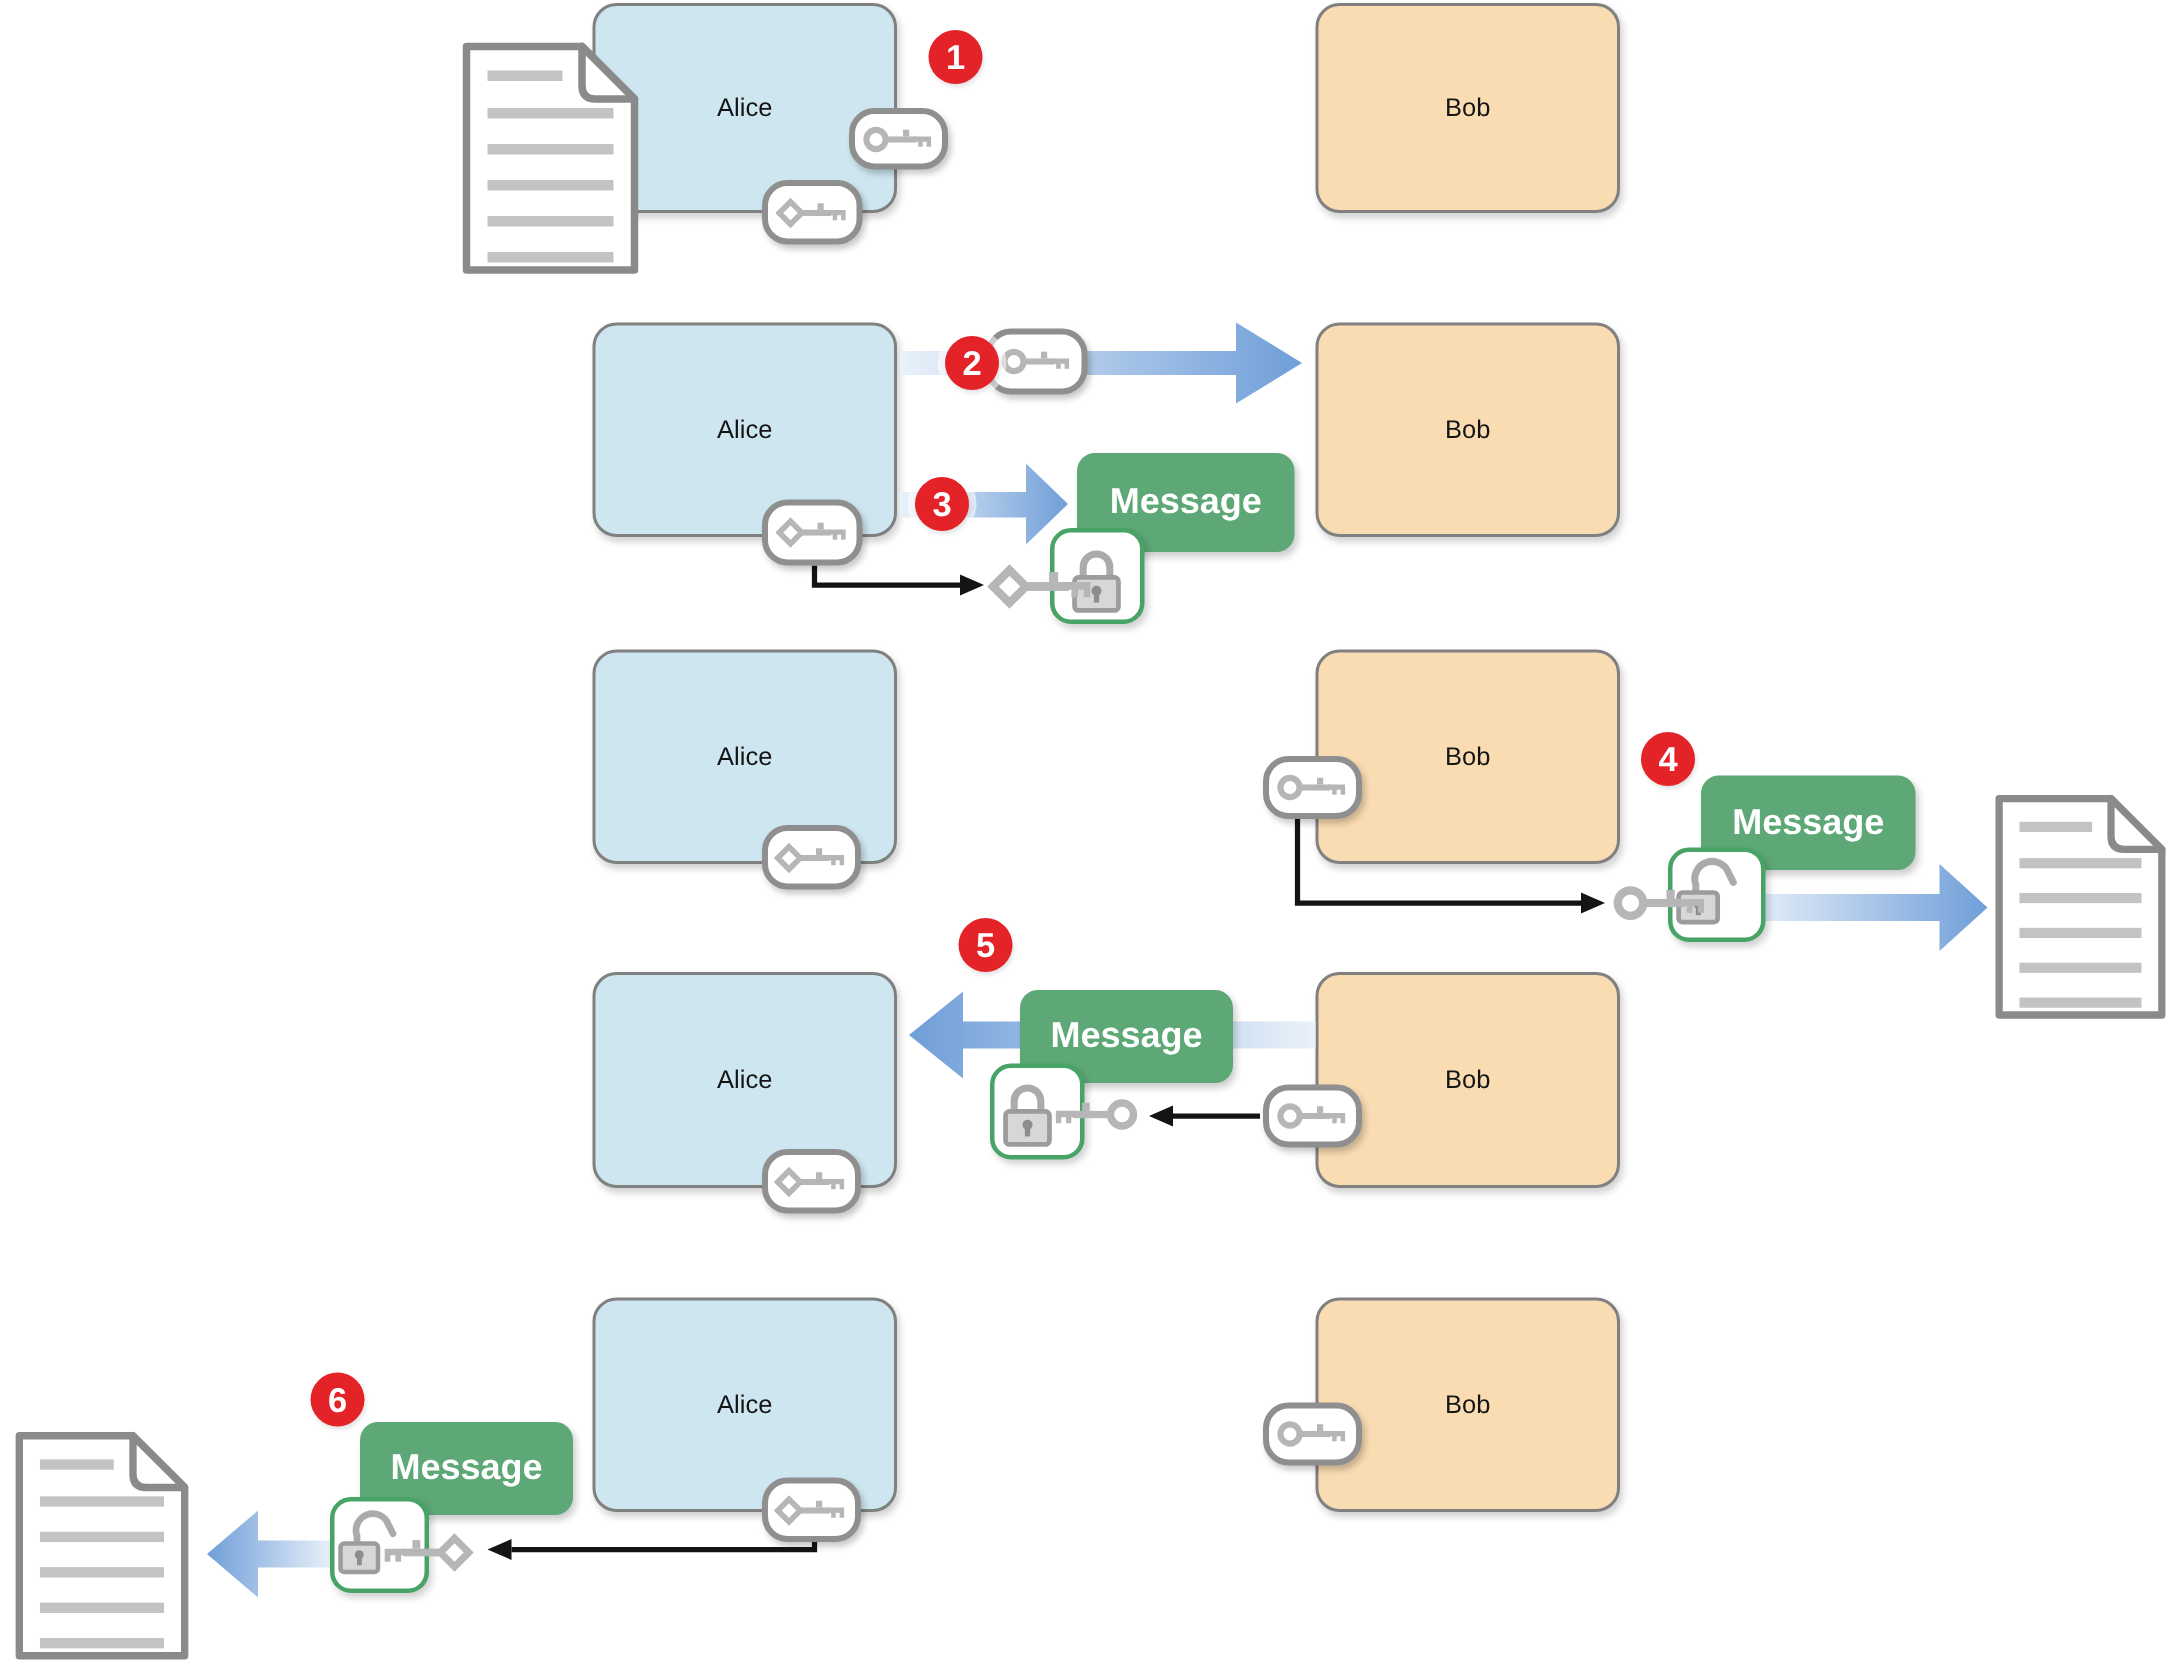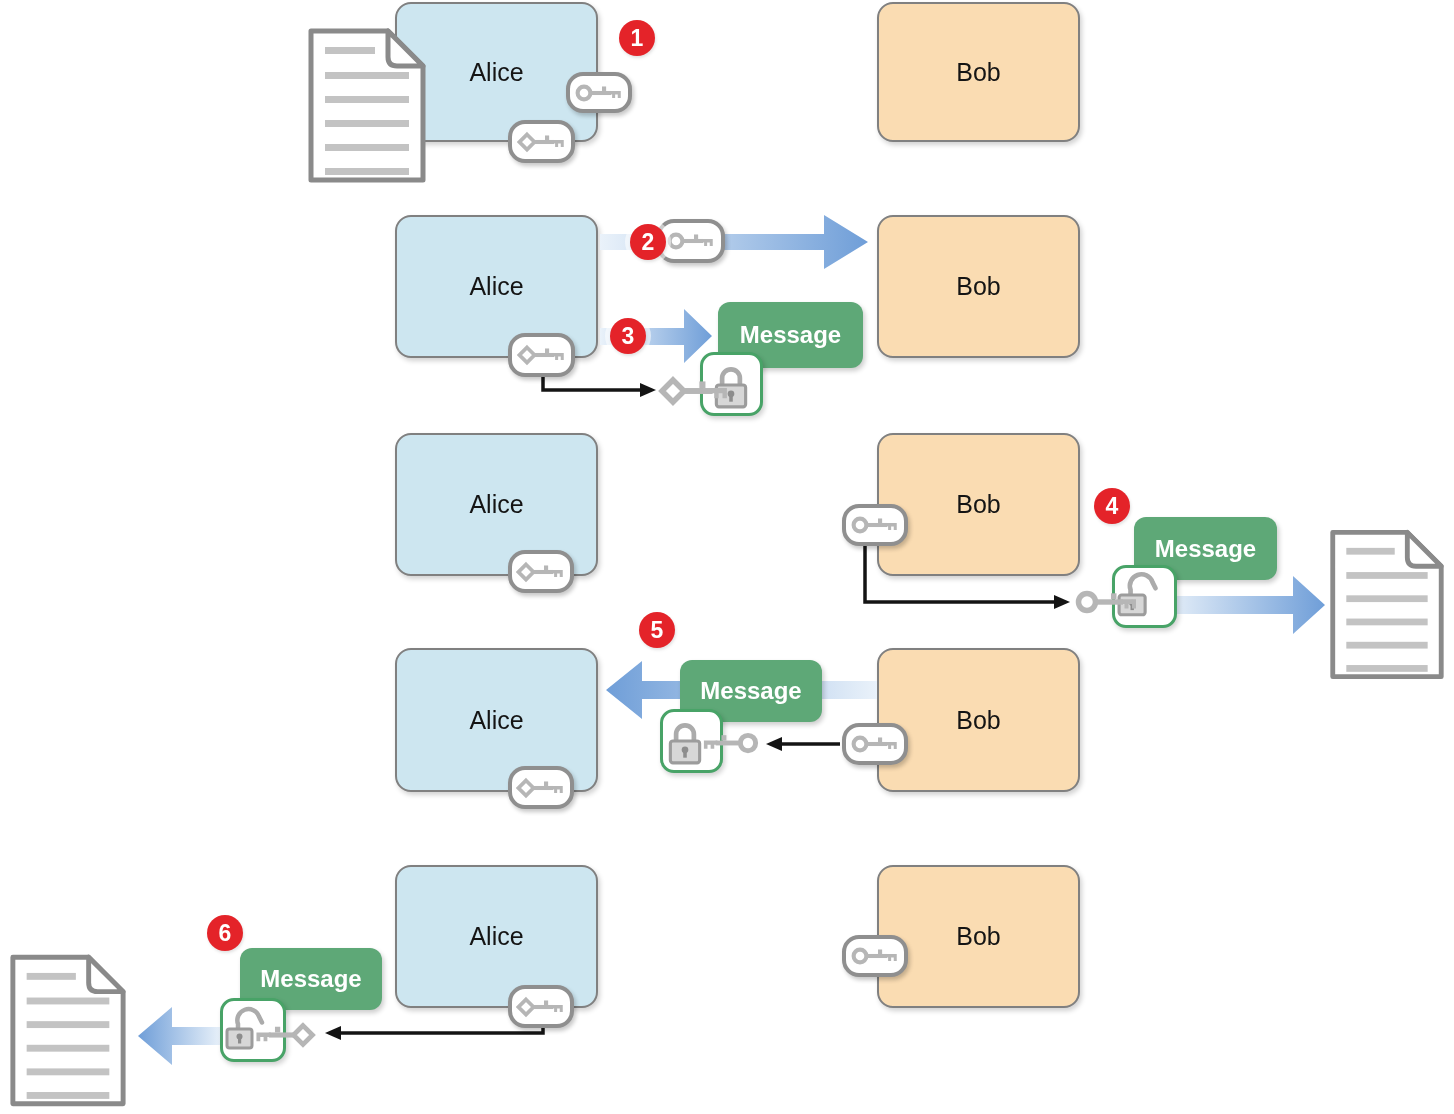--- a/index.html
+++ b/index.html
@@ -4,21 +4,21 @@
 <style>
   html,body{margin:0;padding:0;background:#fff;}
   *{box-sizing:border-box;}
   #canvas{
     position:relative;width:1454px;height:1114px;background:#fff;overflow:hidden;
     font-family:"Liberation Sans","DejaVu Sans",sans-serif;
   }
   .actor{
     position:absolute;border:2.5px solid var(--box-border);border-radius:16px;
     display:flex;align-items:center;justify-content:center;
-    font-size:25px;color:#141414;z-index:1;
+    font-size:17px;color:#141414;z-index:1;
     box-shadow:2px 3px 5px rgba(0,0,0,0.18);
   }
   .actor.alice{background:var(--alice-fill);}
   .actor.bob{background:var(--bob-fill);}
   .arrow-layer{position:absolute;left:0;top:0;z-index:2;pointer-events:none;}
   .doc{position:absolute;z-index:2;}
   .msg{
     position:absolute;background:var(--message-fill);border-radius:12px;
     color:var(--message-text);font-weight:bold;font-size:24px;
     display:flex;align-items:center;justify-content:center;z-index:3;

